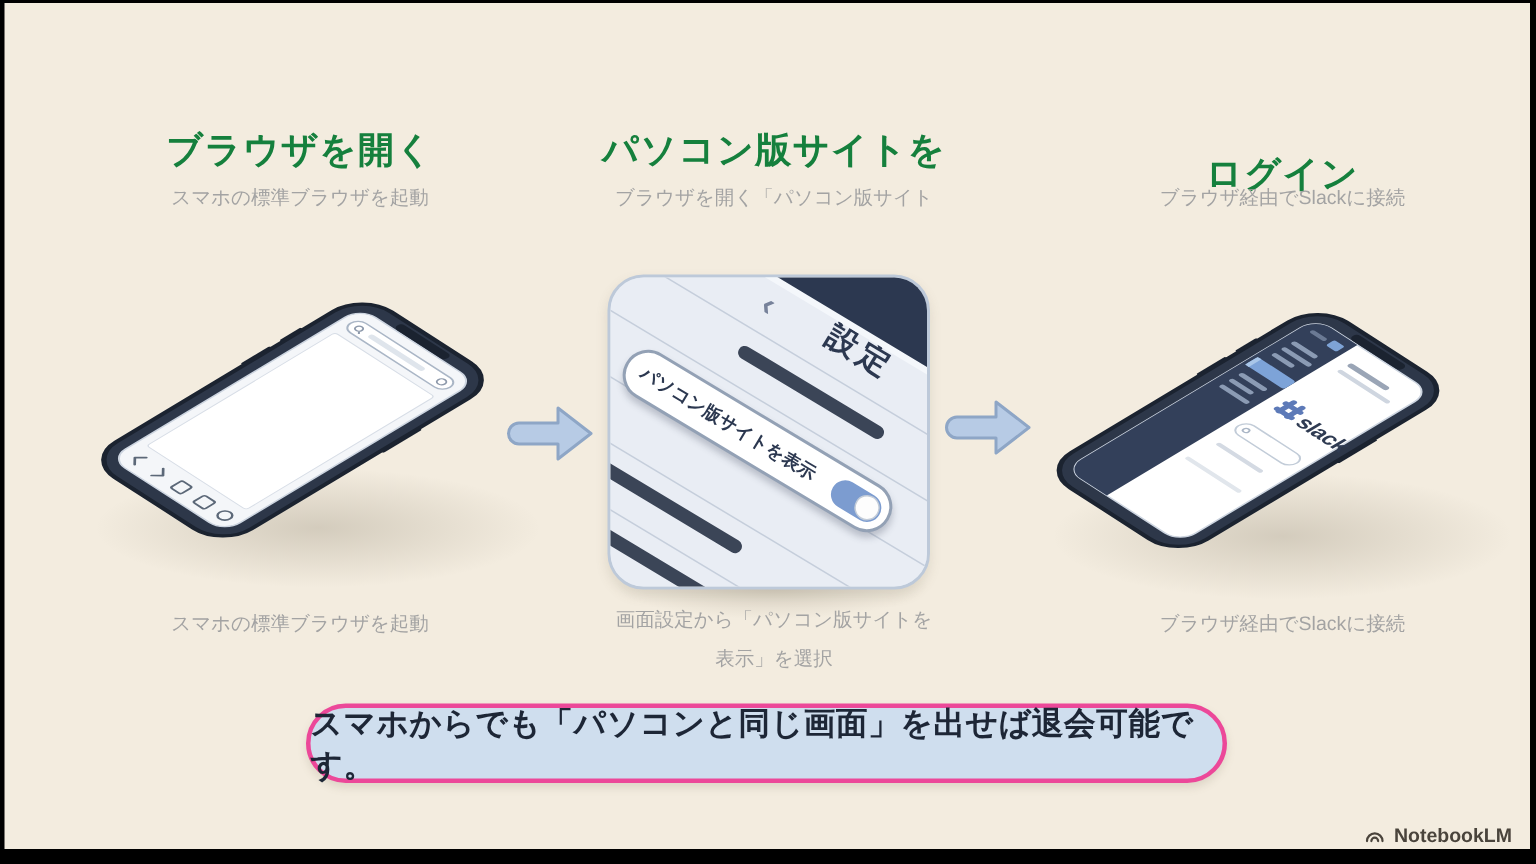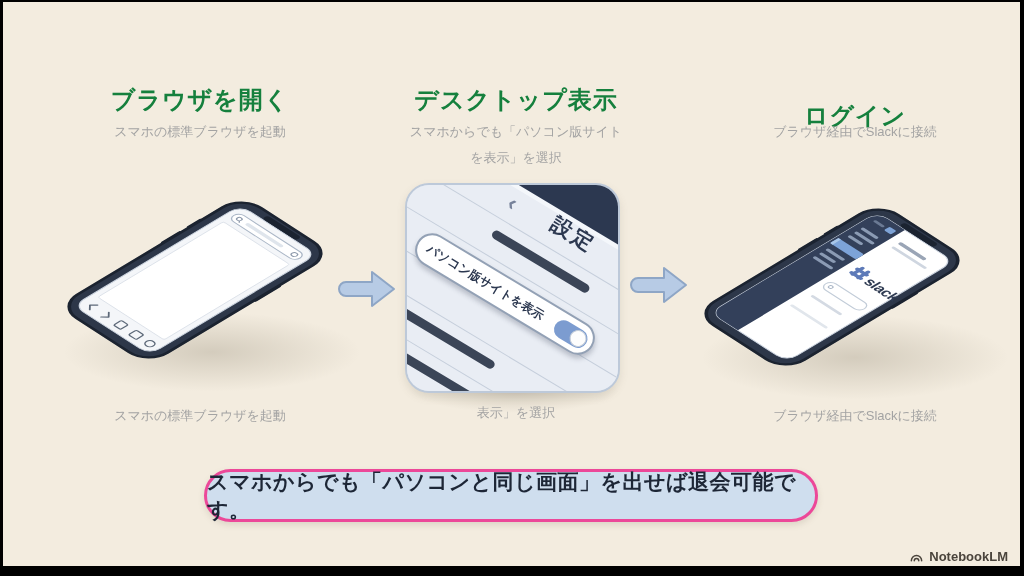--- a/index.html
+++ b/index.html
@@ -42,29 +42,28 @@
   .footer{position:absolute;right:16px;top:549px;display:flex;align-items:center;gap:5px;}
   .footer-text{font-size:13px;color:#4a443c;font-weight:600;}
 </style>
 </head>
 <body>
 
 <div class="stage">
   <div class="canvas"></div>
 
   <div class="title" style="left:50px;top:84px;">ブラウザを開く</div>
-  <div class="title" style="left:366px;top:84px;">デスクトップ表示</div>
+  <div class="title" style="left:366px;top:84px;">パソコン版サイトを</div>
   <div class="title" style="left:705px;top:84px;margin-top:16px;">ログイン</div>
 
   <div class="sub" style="left:50px;top:119px;">
     <div>スマホの標準ブラウザを起動</div>
   </div>
   <div class="sub" style="left:366px;top:119px;">
-    <div>スマホからでも「パソコン版サイト</div>
-    <div>を表示」を選択</div>
+    <div>ブラウザを開く「パソコン版サイト</div>
   </div>
   <div class="sub" style="left:705px;top:119px;">
     <div>ブラウザ経由でSlackに接続</div>
   </div>
 
   <div class="shadow" style="left:62px;top:312px;width:300px;height:80px;"></div>
   <div class="shadow" style="left:700px;top:315px;width:310px;height:85px;"></div>
   <div class="shadow" style="left:410px;top:368px;width:210px;height:45px;"></div>
 
   <div class="phone-wrap" style="left:120px;top:135px;">
@@ -155,20 +154,21 @@
     <path d="M10 17 H36 V7 L58 24 L36 41 V31 H10 A7 7 0 0 1 10 17 Z" fill="#b7cbe5" stroke="#8ea6c6" stroke-width="2" stroke-linejoin="round"></path>
   </svg>
   <svg class="arrow" style="left:628px;top:261px;" viewBox="0 0 64 48">
     <path d="M10 17 H36 V7 L58 24 L36 41 V31 H10 A7 7 0 0 1 10 17 Z" fill="#b7cbe5" stroke="#8ea6c6" stroke-width="2" stroke-linejoin="round"></path>
   </svg>
 
   <div class="cap" style="left:50px;top:403px;">
     <div>スマホの標準ブラウザを起動</div>
   </div>
   <div class="cap" style="left:366px;top:400px;">
+    <div>画面設定から「パソコン版サイトを</div>
     <div>表示」を選択</div>
   </div>
   <div class="cap" style="left:705px;top:403px;">
     <div>ブラウザ経由でSlackに接続</div>
   </div>
 
   <div class="banner">
     <span class="banner-text">スマホからでも「パソコンと同じ画面」を出せば退会可能です。</span>
   </div>
 

